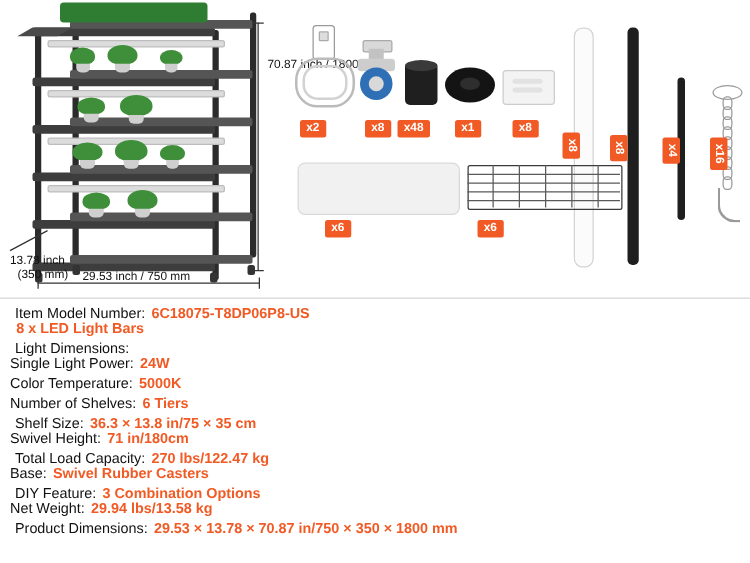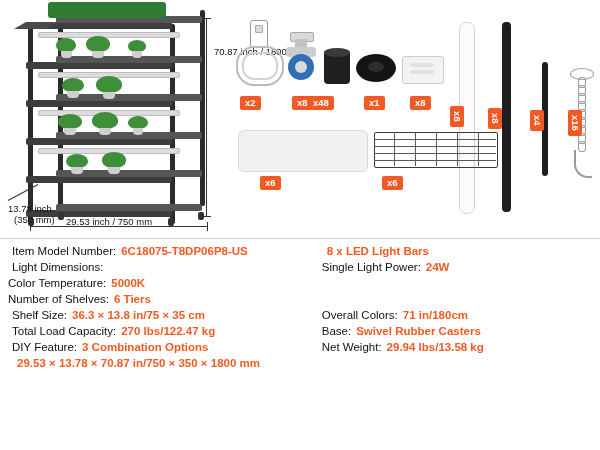--- a/index.html
+++ b/index.html
@@ -52,21 +52,21 @@
     display:flex;width:600px;
     padding:0 8px;box-sizing:border-box;
     align-items:baseline;
   }
   .cell{display:flex;align-items:baseline;}
   .cell.left{width:318px;padding-left:4px;box-sizing:border-box;}
   .cell.right{width:274px;justify-content:flex-start;box-sizing:border-box;}
   .lbl{font-size:11.5px;color:#111;}
   .val{font-size:11.5px;color:#f15a24;font-weight:bold;margin-left:5px;}
   .rowfull{padding:0 12px;}
-  .rowsp{margin-bottom:4px;}
+  .rowsp{margin-bottom:4px;flex-direction:column;}
 </style>
 </head>
 <body>
 
 <div class="stage">
 
   <div class="illus">
 
     <div class="shelf-wrap">
 
@@ -186,21 +186,21 @@
       <div style="position:absolute;left:8px;top:15px;width:30px;height:10px;background:#cdcdcd;border-radius:3px;"></div>
       <div style="position:absolute;left:10px;top:22px;width:26px;height:26px;border-radius:50%;background:#2f6fb5;"></div>
       <div style="position:absolute;left:17px;top:29px;width:12px;height:12px;border-radius:50%;background:#d9d9d9;"></div>
     </div>
     <div class="qty" style="left:292px;top:96px;">x8</div>
 
     <div class="part" style="left:318px;top:48px;width:40px;height:40px;">
       <div style="position:absolute;left:6px;top:2px;width:26px;height:34px;background:#1f1f1f;border-radius:4px;"></div>
       <div style="position:absolute;left:6px;top:0px;width:26px;height:9px;background:#3a3a3a;border-radius:50%;"></div>
     </div>
-    <div class="qty" style="left:308px;top:96px;">x48</div>
+    <div class="qty" style="left:318px;top:96px;">x48</div>
 
     <div class="part" style="left:354px;top:52px;width:44px;height:34px;">
       <div style="position:absolute;left:2px;top:2px;width:40px;height:28px;background:#141414;border-radius:50%;"></div>
       <div style="position:absolute;left:14px;top:10px;width:16px;height:10px;background:#2e2e2e;border-radius:50%;"></div>
     </div>
     <div class="qty" style="left:364px;top:96px;">x1</div>
 
     <div class="part" style="left:400px;top:54px;width:44px;height:32px;">
       <div style="position:absolute;left:2px;top:2px;width:40px;height:26px;background:#f3f3f3;border:1px solid #cccccc;border-radius:3px;"></div>
       <div style="position:absolute;left:10px;top:9px;width:24px;height:4px;background:#e2e2e2;border-radius:2px;"></div>
@@ -295,21 +295,21 @@
           <span class="val">6 Tiers</span>
         </div>
     </div>
 
     <div class="row rowsp">
       <div class="cell left">
           <span class="lbl">Shelf Size:</span>
           <span class="val">36.3 × 13.8 in/75 × 35 cm</span>
         </div>
       <div class="cell right">
-          <span class="lbl">Overall Colors:</span>
+          <span class="lbl">Swivel Height:</span>
           <span class="val">71 in/180cm</span>
         </div>
     </div>
 
     <div class="row rowsp">
       <div class="cell left">
           <span class="lbl">Total Load Capacity:</span>
           <span class="val">270 lbs/122.47 kg</span>
         </div>
       <div class="cell right">
@@ -323,17 +323,18 @@
           <span class="lbl">DIY Feature:</span>
           <span class="val">3 Combination Options</span>
         </div>
       <div class="cell right">
           <span class="lbl">Net Weight:</span>
           <span class="val">29.94 lbs/13.58 kg</span>
         </div>
     </div>
 
     <div class="row rowfull">
+      <span class="lbl">Product Dimensions:</span>
       <span class="val">29.53 × 13.78 × 70.87 in/750 × 350 × 1800 mm</span>
     </div>
 
   </div>
 </div>
 
 </body></html>

